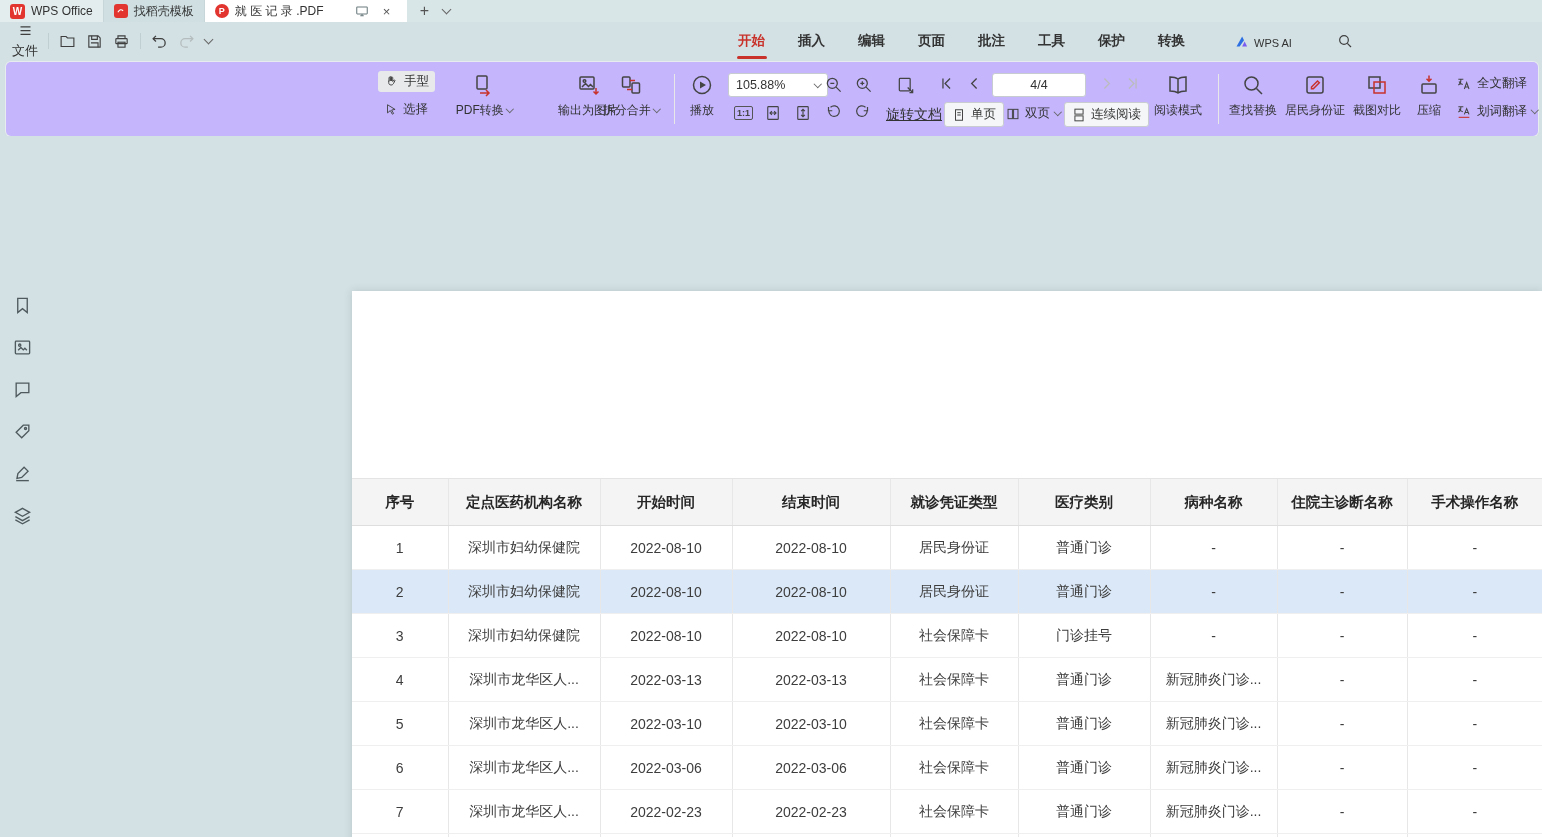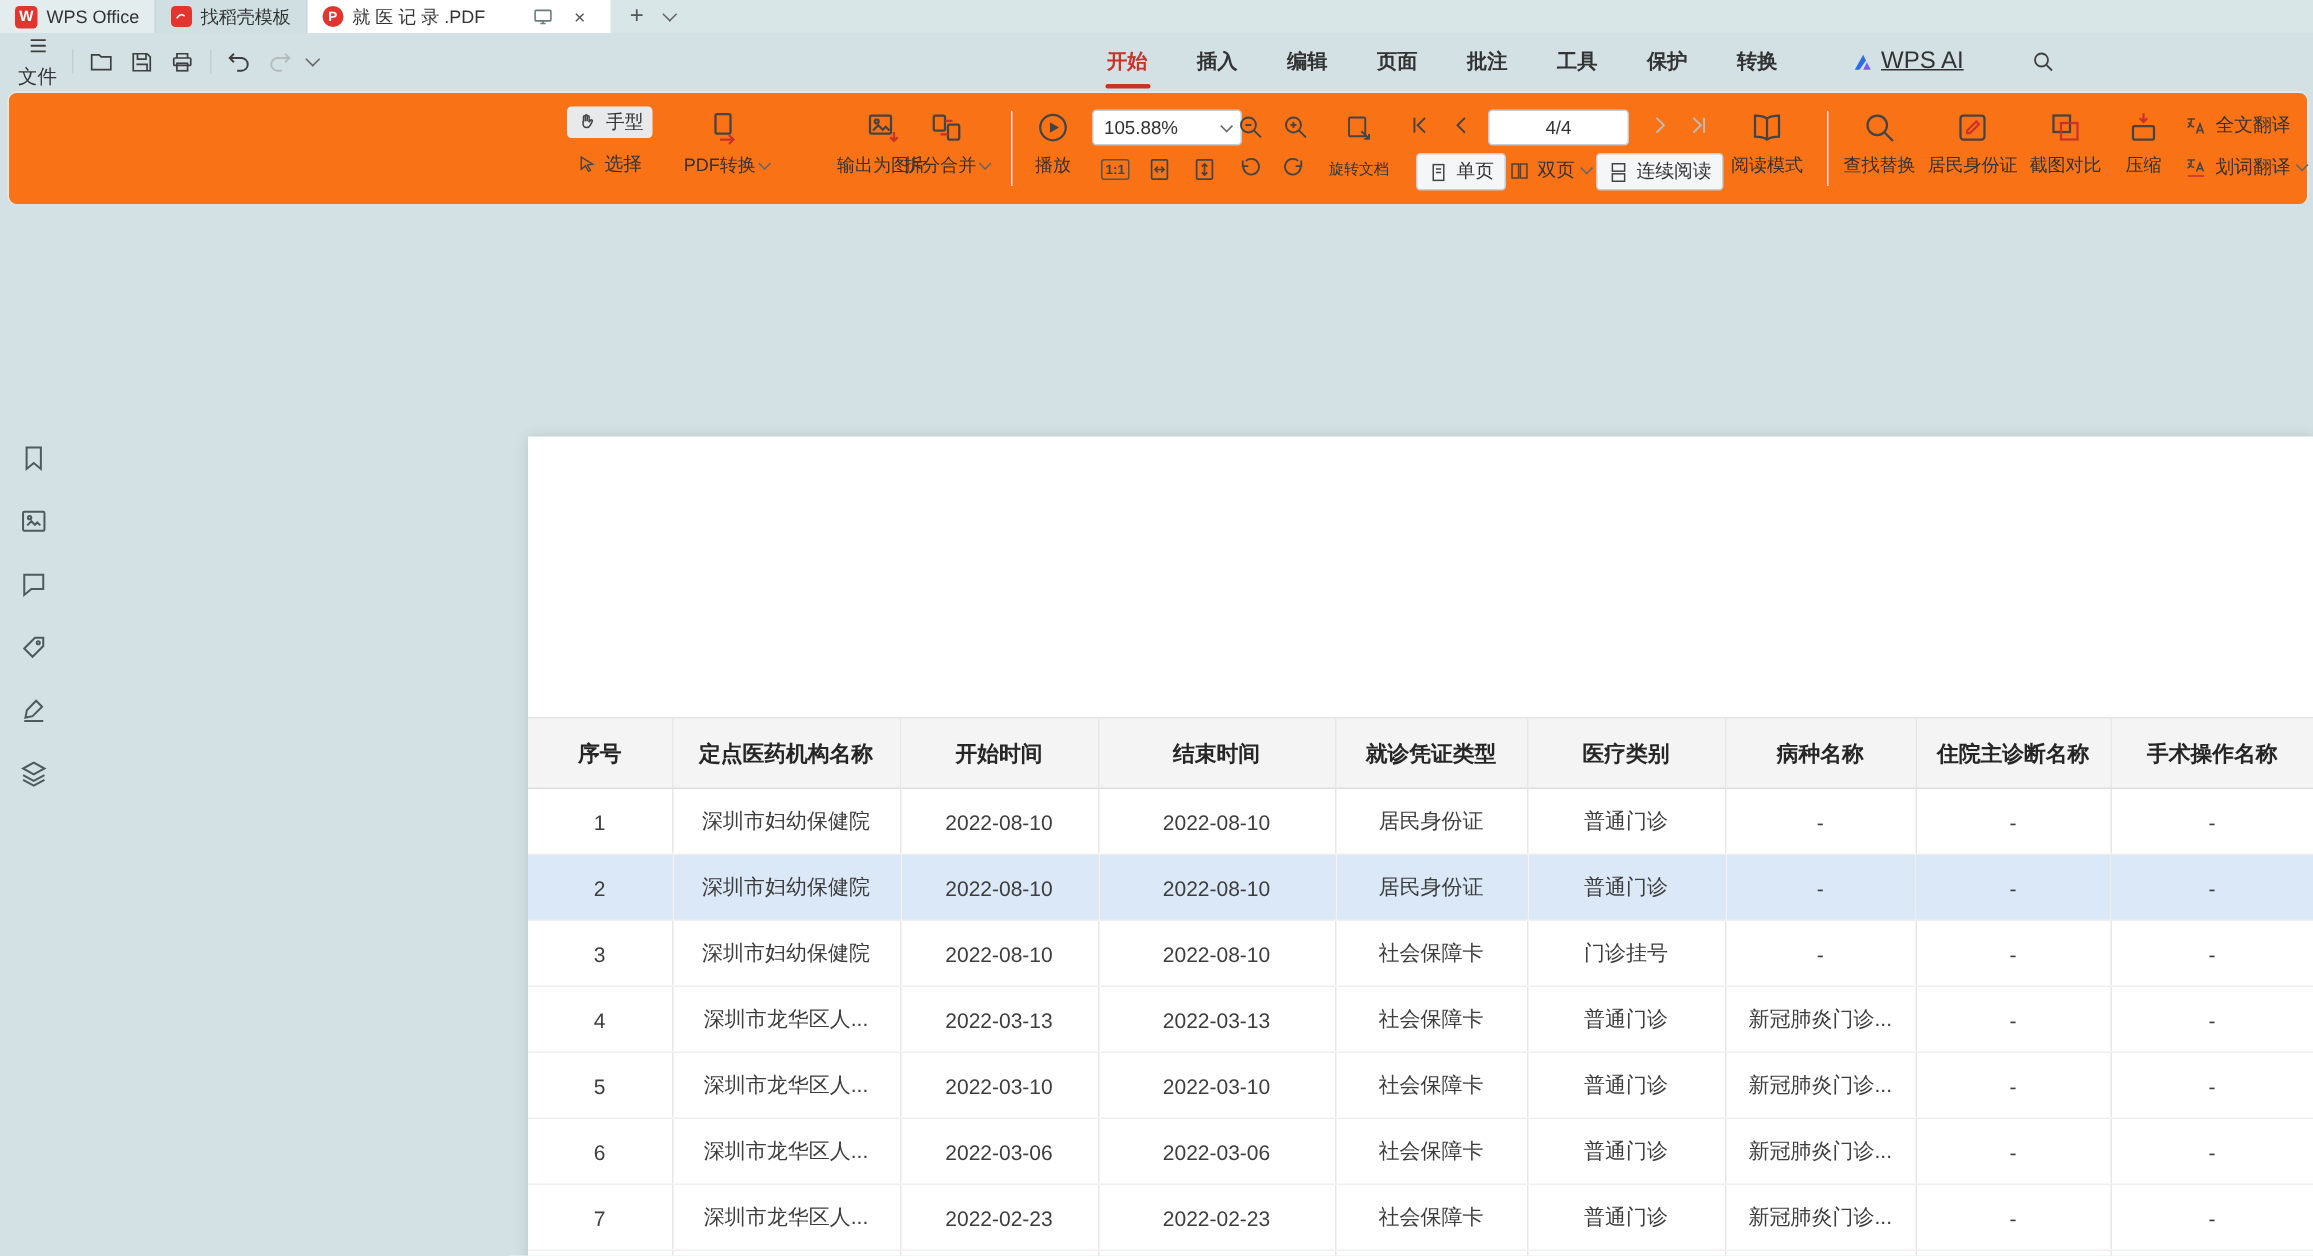--- a/index.html
+++ b/index.html
@@ -32,24 +32,24 @@
   
   .menubar{position:absolute;top:22px;left:0;right:0;height:38px;display:flex;align-items:center;font-size:13px;}
   .mleft{display:flex;align-items:center;gap:10px;padding-left:12px;}
   .vsep{width:1px;height:16px;background:#bfcfd2;}
   .mbtn{display:flex;align-items:center;gap:4px;cursor:default;flex-direction:column;}
   .menu-items{position:absolute;left:736px;top:0;height:38px;display:flex;align-items:center;gap:29px;font-size:13.5px;}
   .menu-item{position:relative;padding:0 2px;font-weight:bold;}
   .menu-item.active{color:#c8322b;font-weight:bold;}
   .menu-item.active::after{content:"";position:absolute;left:50%;transform:translateX(-50%);
       bottom:-9px;width:30px;height:3px;background:#c8322b;border-radius:2px;}
-  .wpsai{display:flex;align-items:center;gap:5px;margin-left:18px;font-size:16px;text-decoration:underline;}
+  .wpsai{display:flex;align-items:flex-end;gap:5px;margin-left:18px;font-size:11px;}
 
   
-  .ribbon{position:absolute;top:62px;left:6px;right:4px;height:74px;background:#f97316;
+  .ribbon{position:absolute;top:62px;left:6px;right:4px;height:74px;background:#c4b5fd;
           border-radius:5px;box-shadow:0 0 0 1px #e7ecee, 0 1px 3px rgba(0,0,0,.05);}
   .ribbon .abs{position:absolute;}
   .minirow{display:flex;align-items:center;gap:5px;font-size:12.5px;white-space:nowrap;}
   .minirow.sel{background:#e7e9eb;border-radius:3px;padding:2px 6px;}
   .bigbtn{position:absolute;display:flex;flex-direction:column;align-items:center;gap:5px;
           font-size:12px;color:#333;white-space:nowrap;}
   .bigbtn .lbl{display:flex;align-items:center;gap:3px;}
   .zoombox{display:flex;align-items:center;justify-content:space-between;width:84px;height:22px;
            border:1px solid #c7ccd1;border-radius:3px;background:#fff;padding:0 7px;font-size:12.5px;}
   .pageinput{display:flex;align-items:center;justify-content:center;width:92px;height:22px;
@@ -318,21 +318,21 @@
         <path d="M6 4v5h5"></path>
         <path d="M6.5 9a7 7 0 1 0 2.2-4.6"></path>
       </svg>
   </span>
   <span class="abs ic" style="left:848px;top:42px;">
     <svg width="18" height="18" viewBox="0 0 24 24" fill="none" stroke="#444" stroke-width="1.6">
         <path d="M18 4v5h-5"></path>
         <path d="M17.5 9a7 7 0 1 1-2.2-4.6"></path>
       </svg>
   </span>
-  <span class="abs" style="left:880px;top:44px;font-size:10px;">旋转文档</span>
+  <span class="abs" style="left:880px;top:44px;font-size:14px;text-decoration:underline;">旋转文档</span>
 
   <div class="abs minirow boxed" style="left:938px;top:40px;">
     <span class="ic">
       <svg width="14" height="14" viewBox="0 0 24 24" fill="none" stroke="#444" stroke-width="1.7">
           <rect x="6" y="3" width="12" height="18"></rect>
           <path d="M9 8h6M9 12h6"></path>
         </svg>
     </span>
     <span>单页</span>
   </div>

